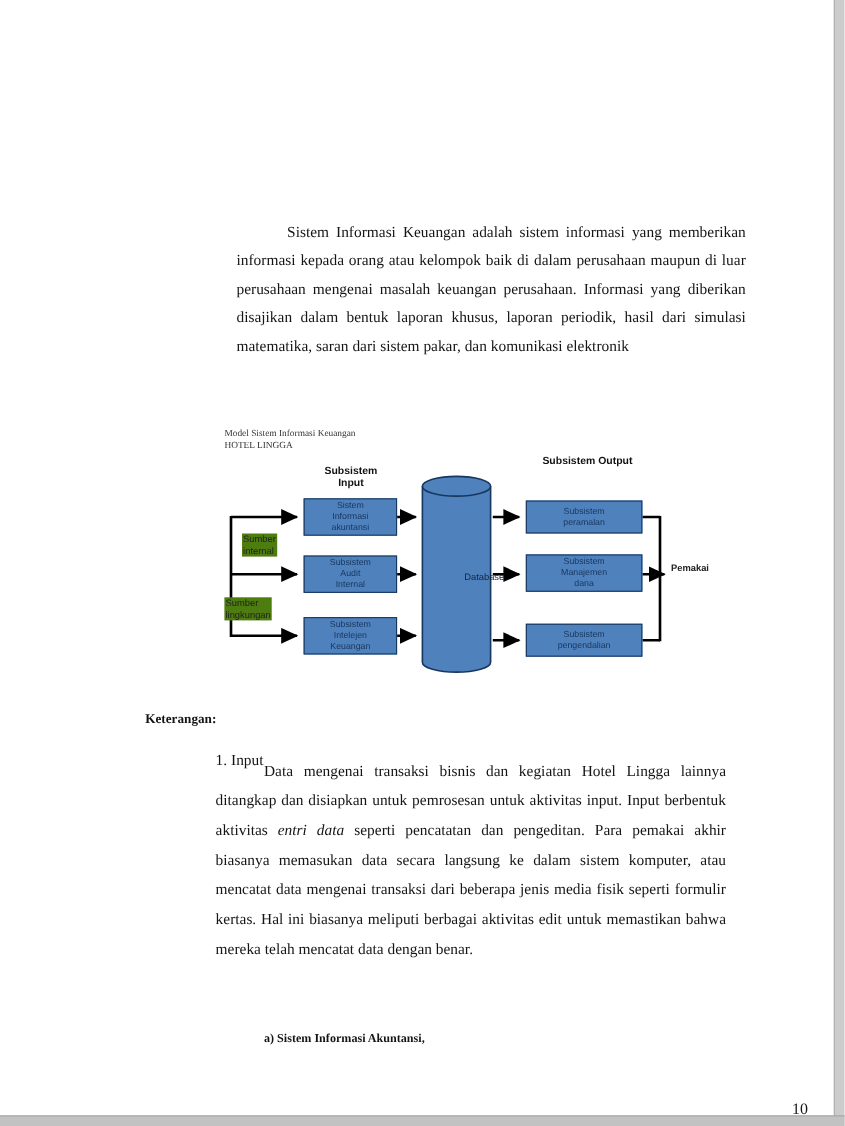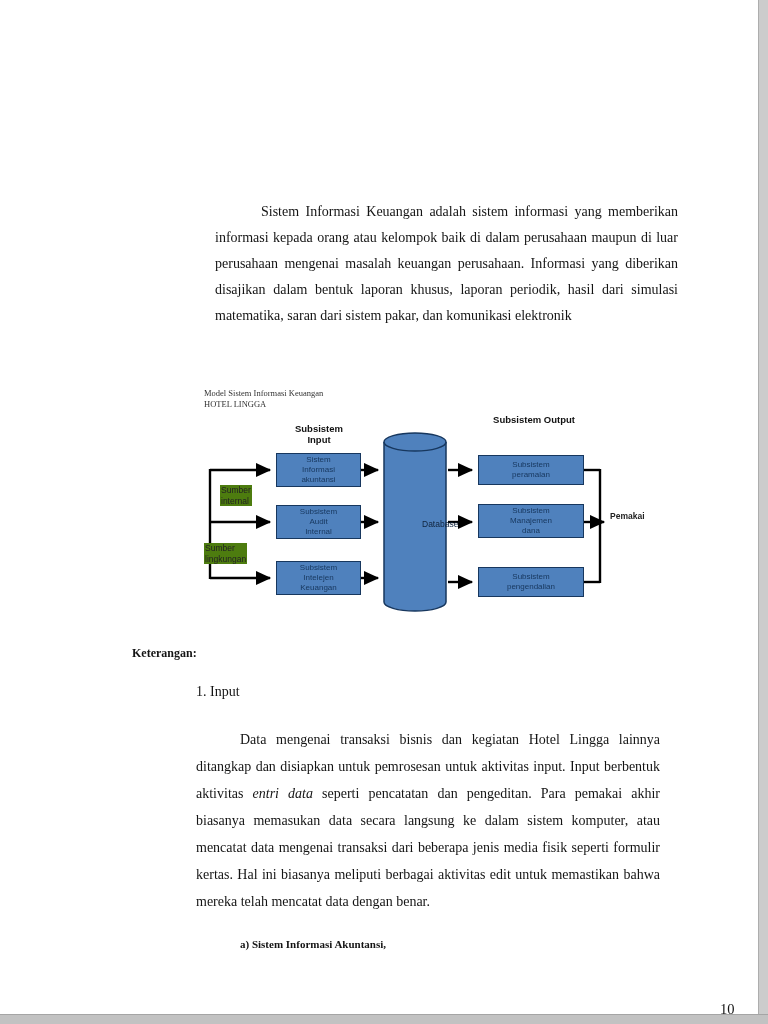--- a/index.html
+++ b/index.html
@@ -14,21 +14,21 @@
   }
   .intro {
     position:absolute; top:199px; left:193px; width:463px;
     font-size:14px; line-height:26px; text-align:justify; text-indent:46px;margin-left:22px;
   }
   .keterangan {
     position:absolute; top:646px; left:132px; font-weight:bold; font-size:12px;
   }
   .item-num { position:absolute; top:684px; left:196px; font-size:14px; }
   .input-para {
-    position:absolute; top:726px; left:196px; width:464px;
+    position:absolute; top:688px; left:196px; width:464px;
     font-size:14px; line-height:27px; text-align:justify; text-indent:44px;
   }
   .input-para em { font-style:italic; }
   .sub-item { position:absolute; top:938px; left:240px; font-size:11px;font-weight:bold; }
   .page-num { position:absolute; top:1001px; left:720px; font-size:14.5px; }
 
   
   .diagram {
     position:absolute; left:196px; top:385px; width:465px; height:240px;
     font-family:"Liberation Sans", sans-serif;

